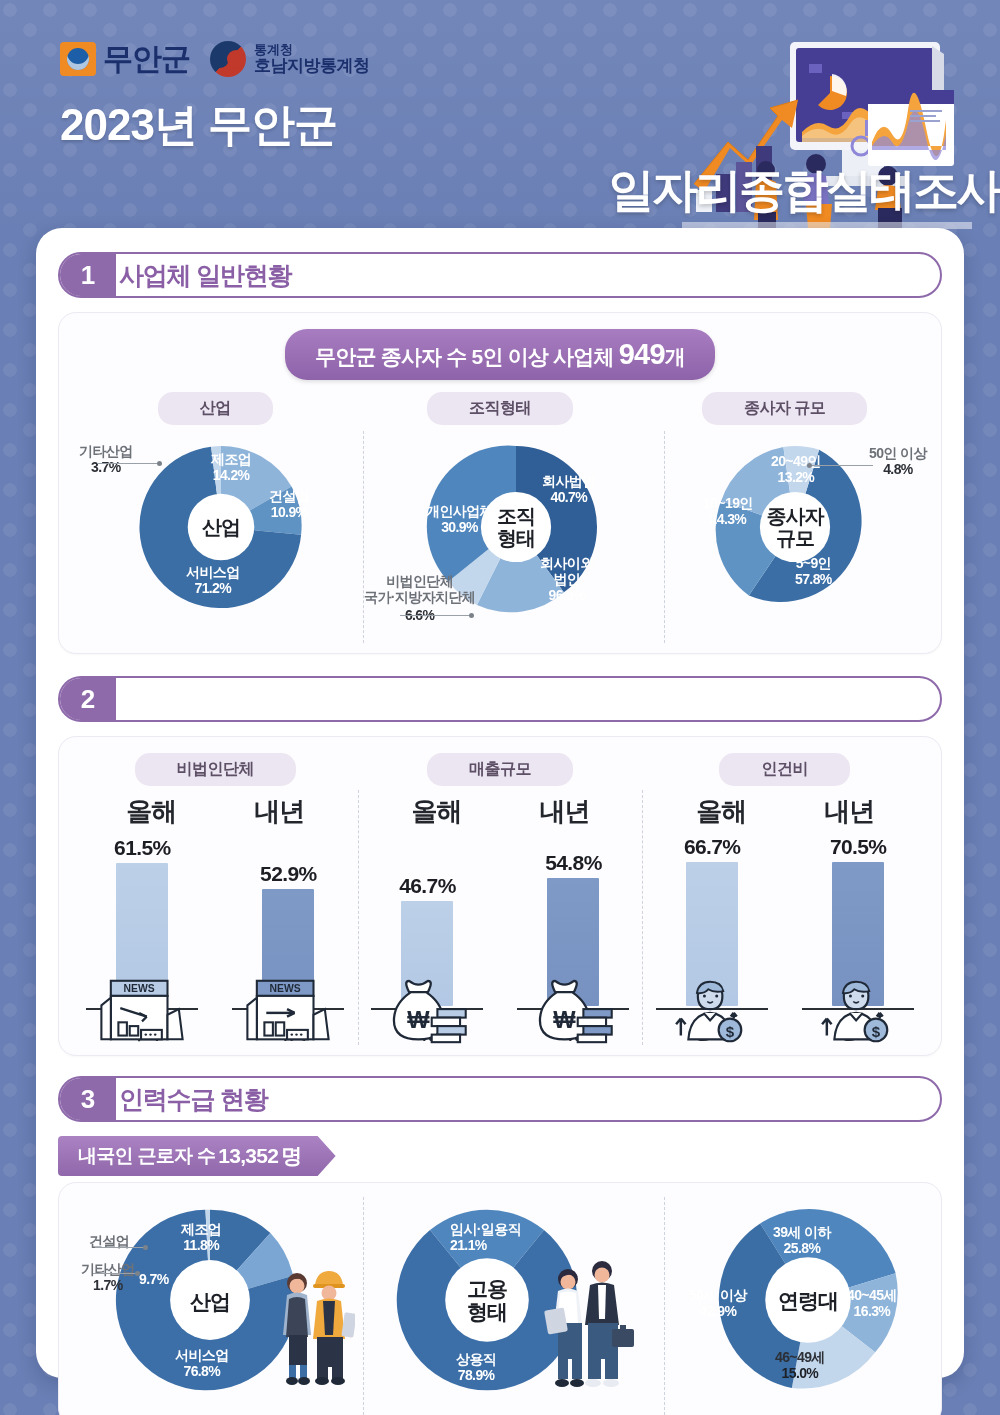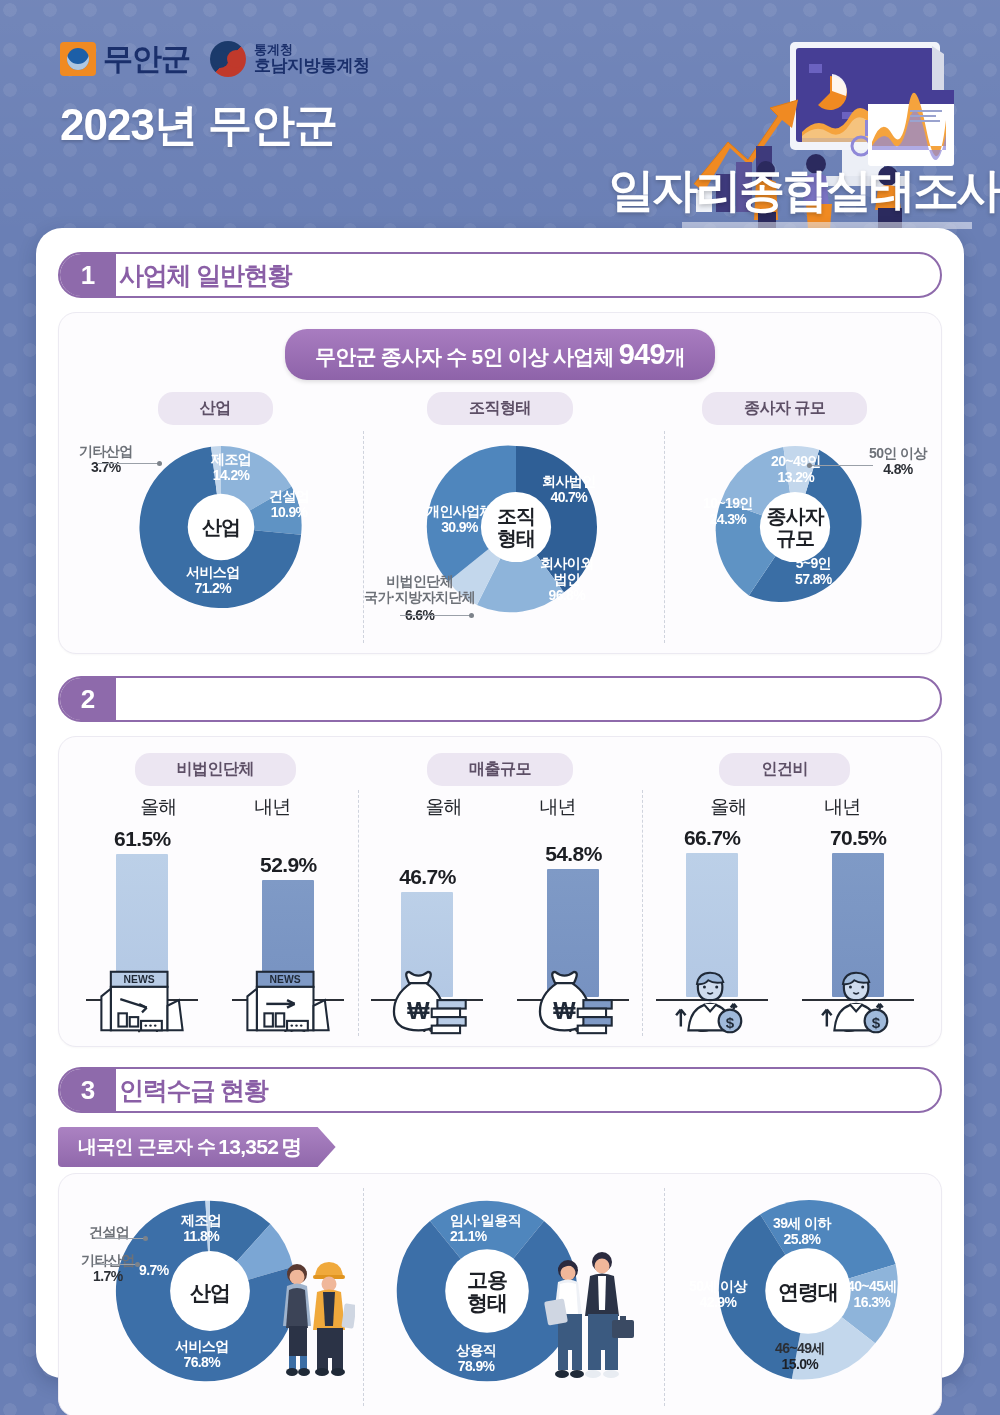--- a/index.html
+++ b/index.html
@@ -144,21 +144,21 @@
     margin-top: 6px;
   }
   .donut-cell { position: relative; display:flex; justify-content:center; align-items:center; }
   .donut-cell + .donut-cell { border-left: 1px dashed #cfd3dd; }
 
   
   .bar-row { display:grid; grid-template-columns: repeat(3,1fr); margin-top:4px; }
   .bar-group { position:relative; padding: 4px 0 0 0; }
   .bar-group + .bar-group { border-left: 1px dashed #cfd3dd; }
   .yearlabels { display:flex; justify-content:center; gap: 78px; margin-bottom: 6px; }
-  .yearlabel { font-size: 19px; font-weight:400; color:#23262c; letter-spacing:-1px; }
+  .yearlabel { font-size: 26px; font-weight:700; color:#23262c; letter-spacing:-1px; }
   .bars { display:flex; justify-content:center; align-items:flex-end; gap: 34px; height: 210px; }
   .bar-item { width: 112px; display:flex; flex-direction:column; align-items:center; justify-content:flex-end; height:100%; position:relative;}
   .bar-val { font-size: 21px; font-weight: 800; color:#1c1e23; margin-bottom: 3px; letter-spacing:-0.6px;}
   .bar-col { width: 52px; border-radius: 1px; position:relative; }
   .bar-col.light { background: linear-gradient(180deg,#bcd0e8,#b3c8e4); }
   .bar-col.dark  { background: linear-gradient(180deg,#7f9ac6,#7792c1); }
   .bar-icon { position:absolute; bottom: 0; left:50%; transform:translateX(-50%); }
   .baseline { width: 112px; height: 2px; background:#2b2f36; margin-top:2px; }
   .bar-cat { font-size: 19px; font-weight:600; color:#2a2d33; margin-top: 9px; letter-spacing:-0.6px;}
 

